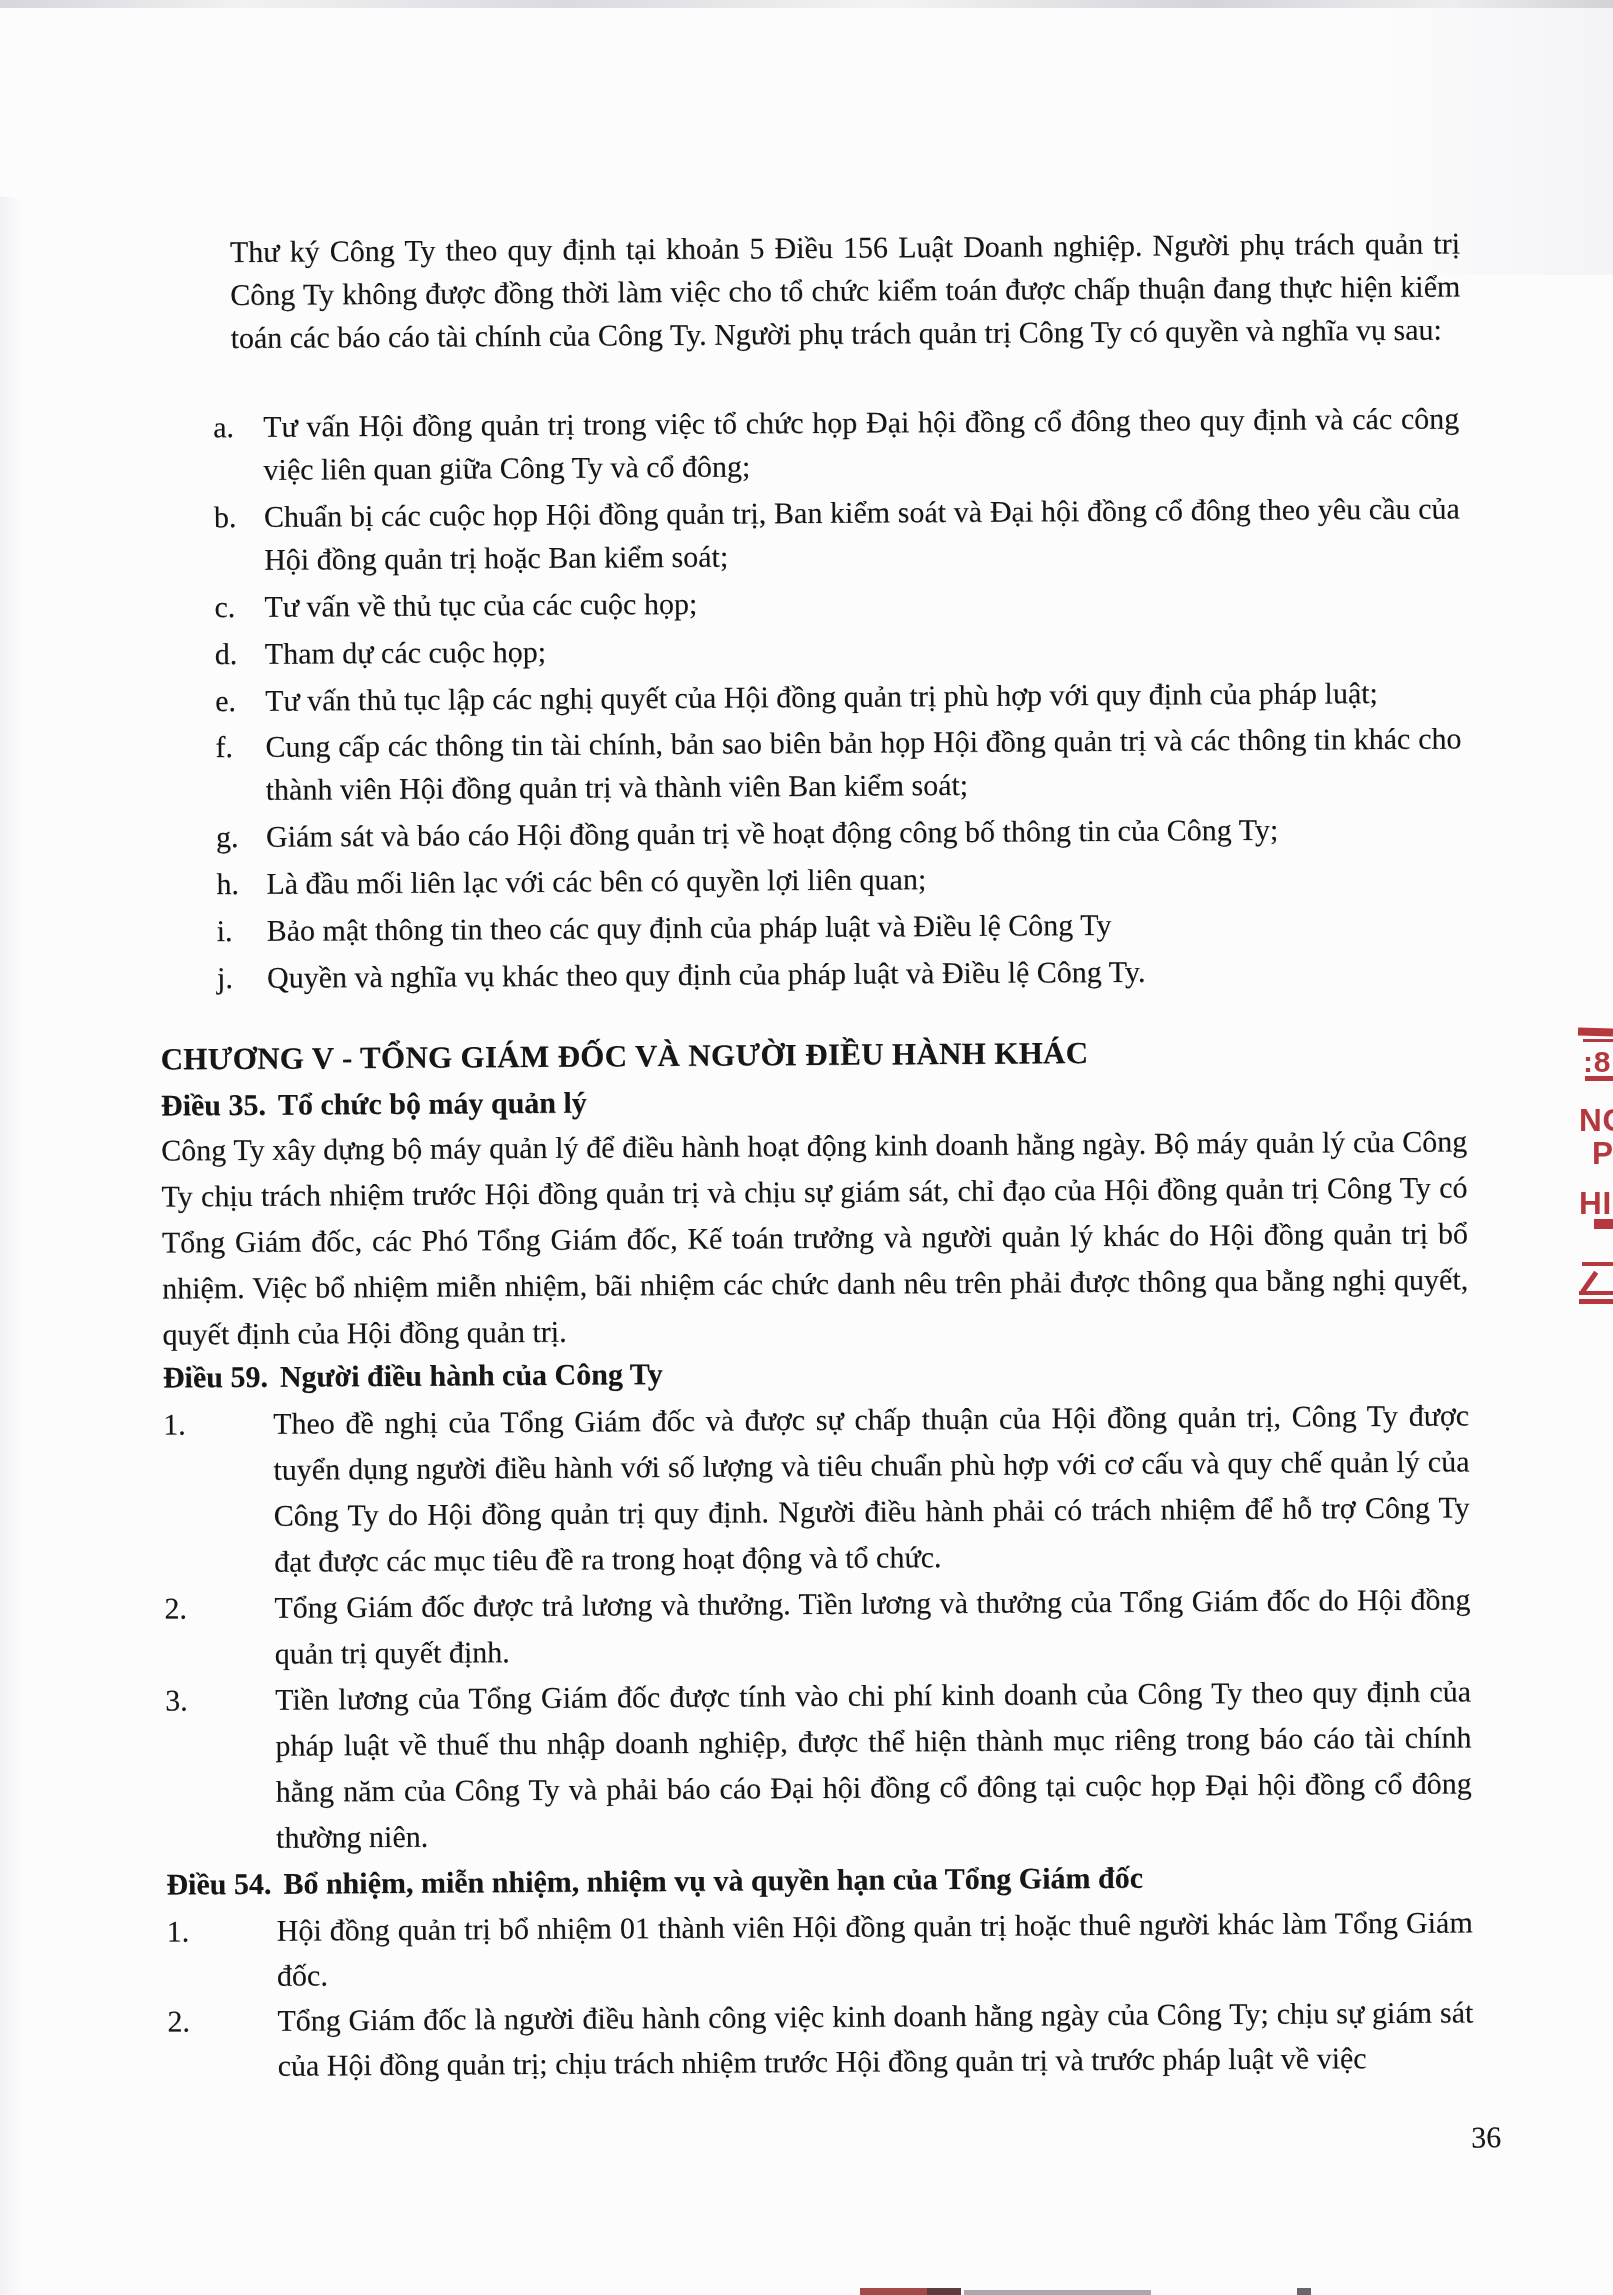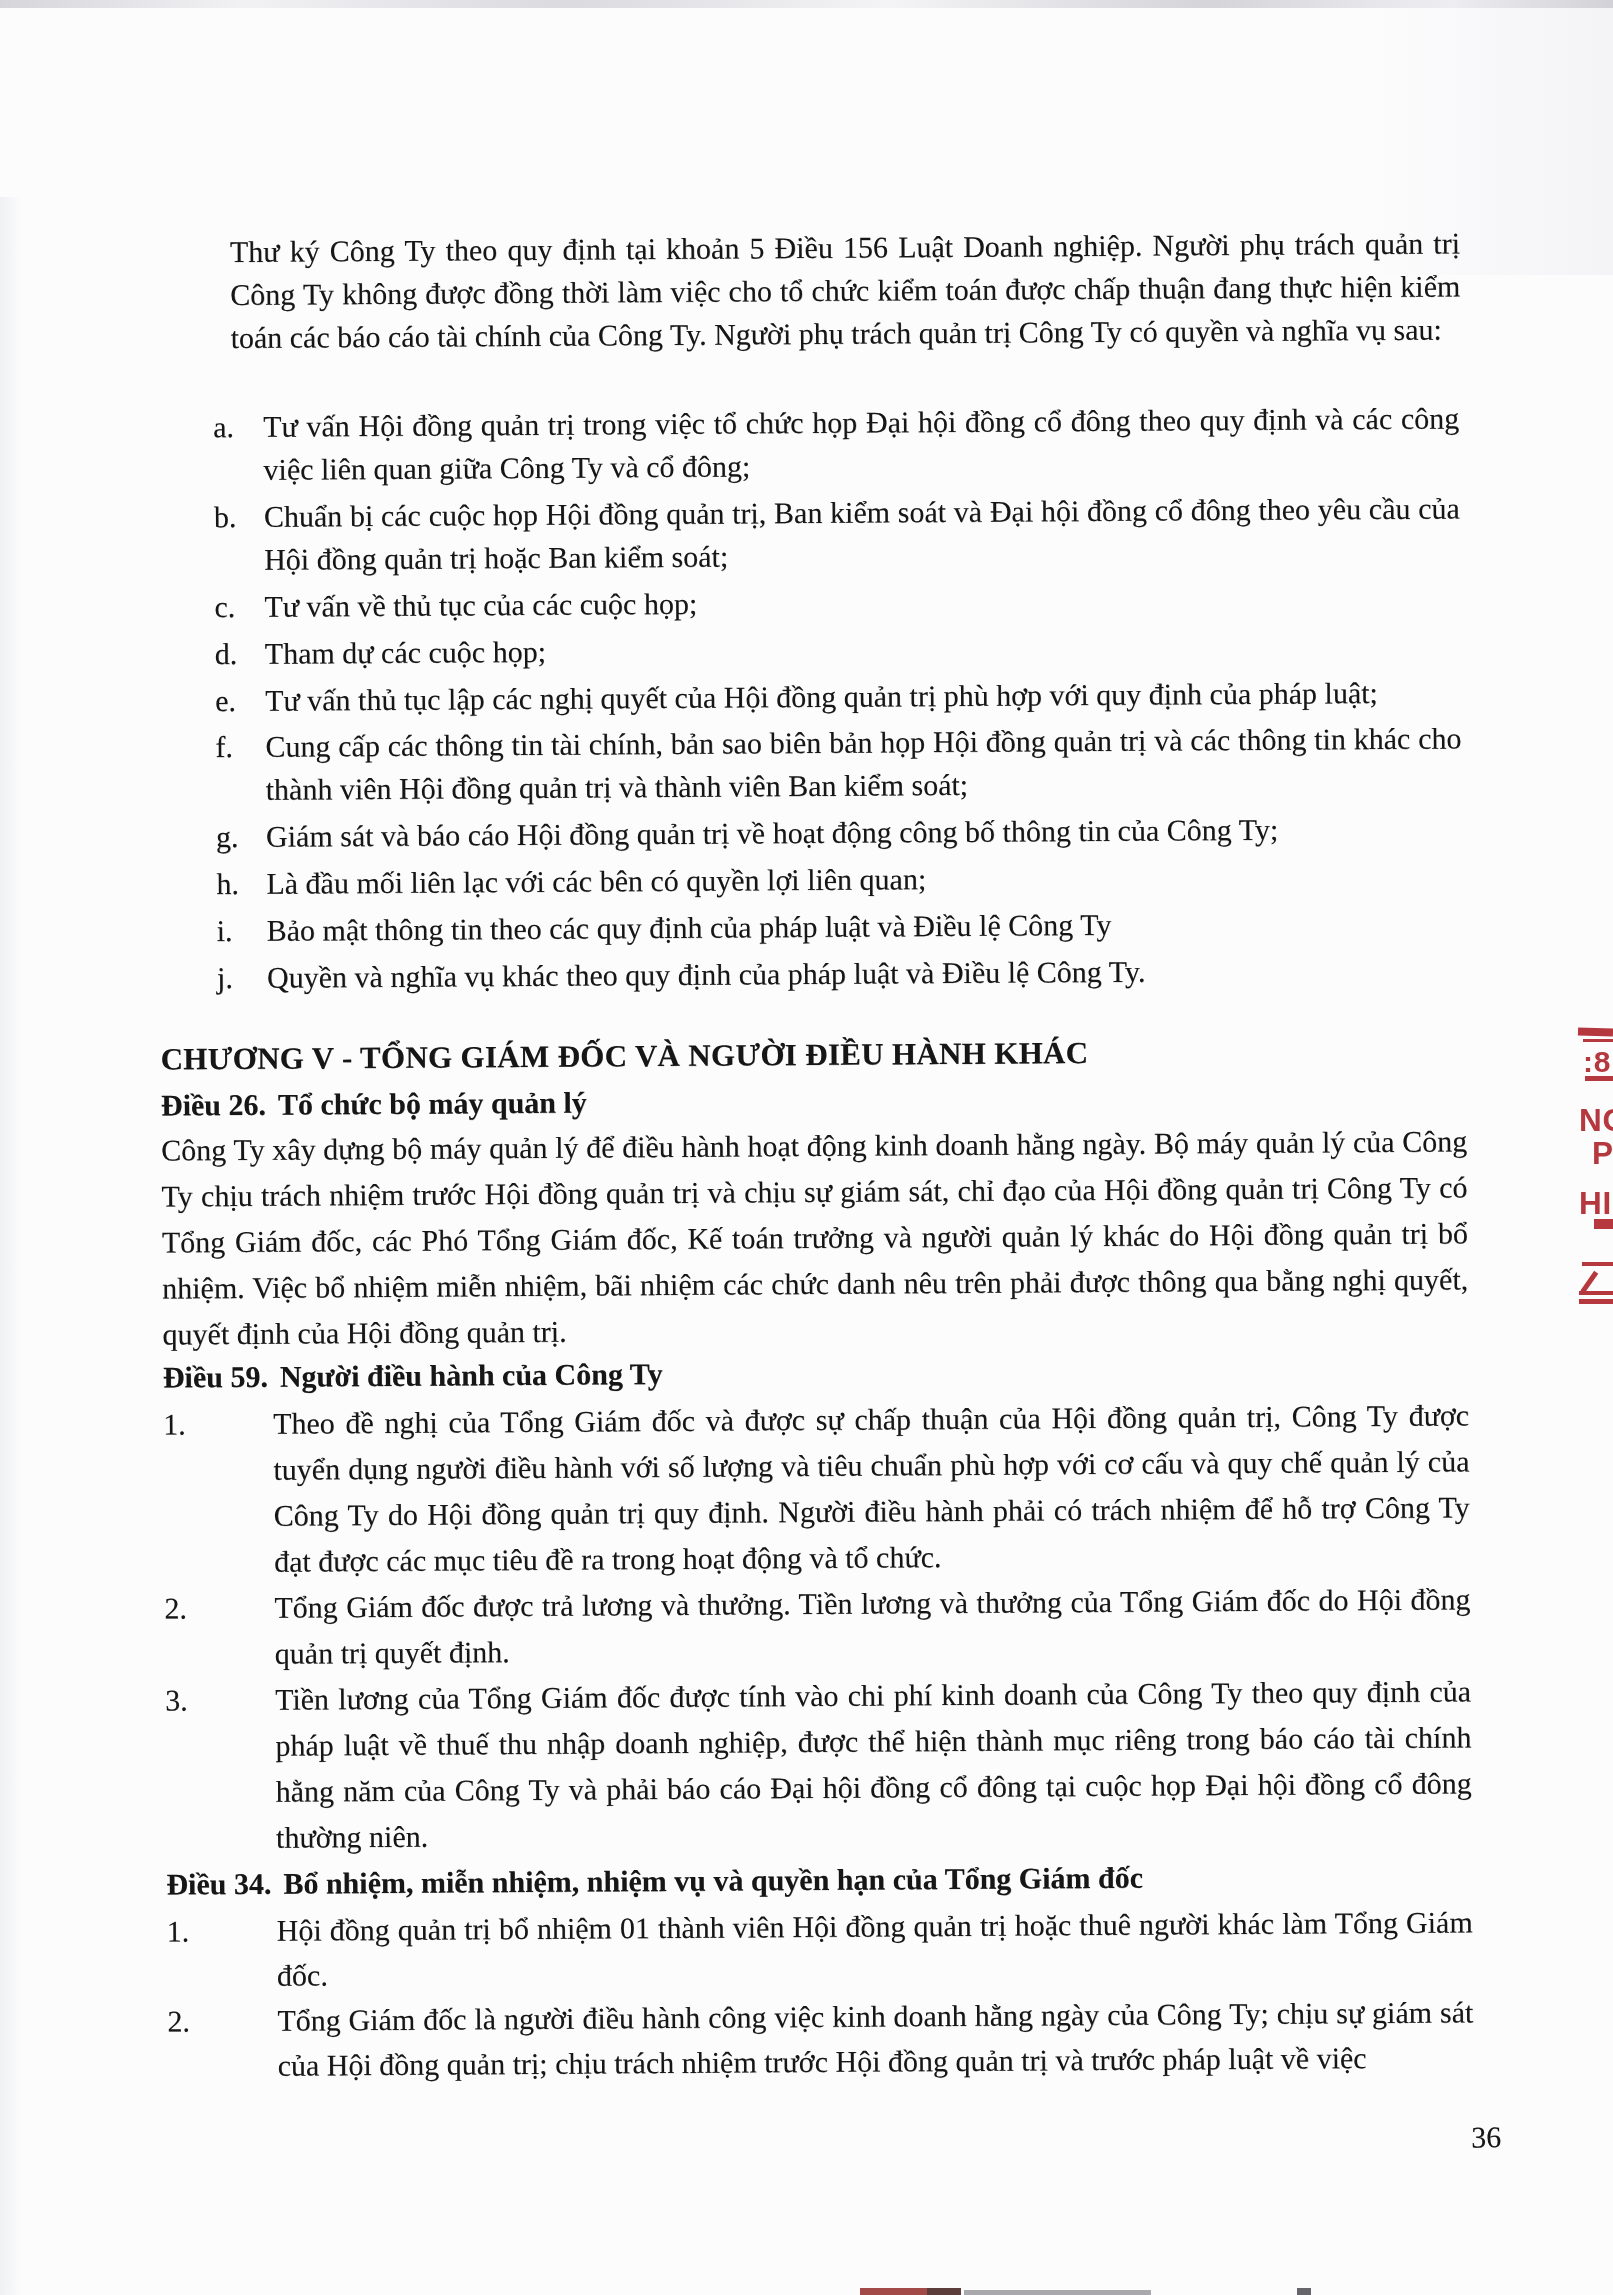--- a/index.html
+++ b/index.html
@@ -133,35 +133,35 @@
       <li><span class="lbl">f.</span><span>Cung cấp các thông tin tài chính, bản sao biên bản họp Hội đồng quản trị và các thông tin khác cho thành viên Hội đồng quản trị và thành viên Ban kiểm soát;</span></li>
       <li><span class="lbl">g.</span><span>Giám sát và báo cáo Hội đồng quản trị về hoạt động công bố thông tin của Công Ty;</span></li>
       <li><span class="lbl">h.</span><span>Là đầu mối liên lạc với các bên có quyền lợi liên quan;</span></li>
       <li><span class="lbl">i.</span><span>Bảo mật thông tin theo các quy định của pháp luật và Điều lệ Công Ty</span></li>
       <li><span class="lbl">j.</span><span>Quyền và nghĩa vụ khác theo quy định của pháp luật và Điều lệ Công Ty.</span></li>
     </ol>
 
     <h1 class="blk chapter-h">CHƯƠNG V - TỔNG GIÁM ĐỐC VÀ NGƯỜI ĐIỀU HÀNH KHÁC</h1>
 
     <h2 class="blk art-h art-h-32">
-      <span class="alabel">Điều 26.</span><span>Tổ chức bộ máy quản lý</span>
+      <span class="alabel">Điều 35.</span><span>Tổ chức bộ máy quản lý</span>
     </h2>
     <p class="blk para art-body-32">Công Ty xây dựng bộ máy quản lý để điều hành hoạt động kinh doanh hằng ngày. Bộ máy quản lý của Công Ty chịu trách nhiệm trước Hội đồng quản trị và chịu sự giám sát, chỉ đạo của Hội đồng quản trị Công Ty có Tổng Giám đốc, các Phó Tổng Giám đốc, Kế toán trưởng và người quản lý khác do Hội đồng quản trị bổ nhiệm. Việc bổ nhiệm miễn nhiệm, bãi nhiệm các chức danh nêu trên phải được thông qua bằng nghị quyết, quyết định của Hội đồng quản trị.</p>
 
     <h2 class="blk art-h art-h-33">
       <span class="alabel">Điều 59.</span><span>Người điều hành của Công Ty</span>
     </h2>
     <ol class="blk numbered list-33">
       <li><span class="lbl">1.</span><span>Theo đề nghị của Tổng Giám đốc và được sự chấp thuận của Hội đồng quản trị, Công Ty được tuyển dụng người điều hành với số lượng và tiêu chuẩn phù hợp với cơ cấu và quy chế quản lý của Công Ty do Hội đồng quản trị quy định. Người điều hành phải có trách nhiệm để hỗ trợ Công Ty đạt được các mục tiêu đề ra trong hoạt động và tổ chức.</span></li>
       <li><span class="lbl">2.</span><span>Tổng Giám đốc được trả lương và thưởng. Tiền lương và thưởng của Tổng Giám đốc do Hội đồng quản trị quyết định.</span></li>
       <li><span class="lbl">3.</span><span>Tiền lương của Tổng Giám đốc được tính vào chi phí kinh doanh của Công Ty theo quy định của pháp luật về thuế thu nhập doanh nghiệp, được thể hiện thành mục riêng trong báo cáo tài chính hằng năm của Công Ty và phải báo cáo Đại hội đồng cổ đông tại cuộc họp Đại hội đồng cổ đông thường niên.</span></li>
     </ol>
 
     <h2 class="blk art-h art-h-34">
-      <span class="alabel">Điều 34.</span><span>Bổ nhiệm, miễn nhiệm, nhiệm vụ và quyền hạn của Tổng Giám đốc</span>
+      <span class="alabel">Điều 54.</span><span>Bổ nhiệm, miễn nhiệm, nhiệm vụ và quyền hạn của Tổng Giám đốc</span>
     </h2>
     <ol class="blk numbered list-34">
       <li><span class="lbl">1.</span><span>Hội đồng quản trị bổ nhiệm 01 thành viên Hội đồng quản trị hoặc thuê người khác làm Tổng Giám đốc.</span></li>
       <li><span class="lbl">2.</span><span>Tổng Giám đốc là người điều hành công việc kinh doanh hằng ngày của Công Ty; chịu sự giám sát của Hội đồng quản trị; chịu trách nhiệm trước Hội đồng quản trị và trước pháp luật về việc</span></li>
     </ol>
 
     <div class="blk page-number">36</div>
 
   </div>
 </main>

